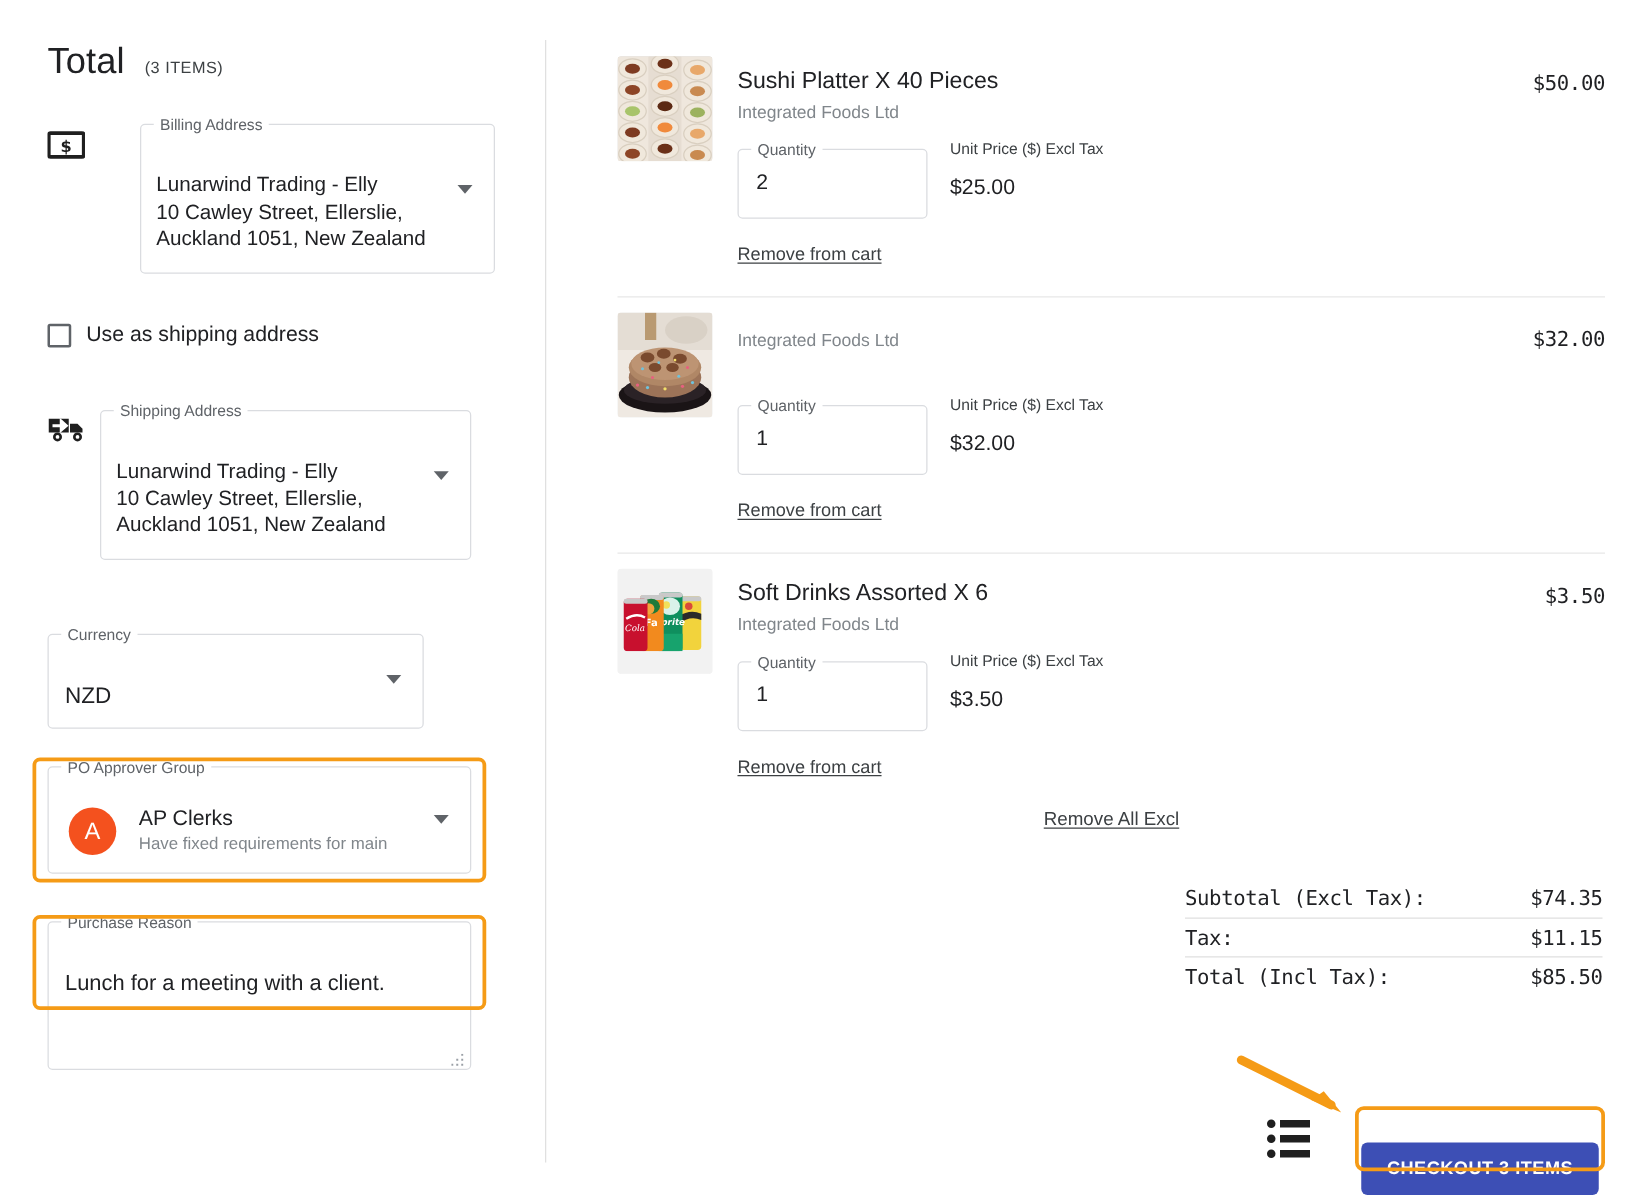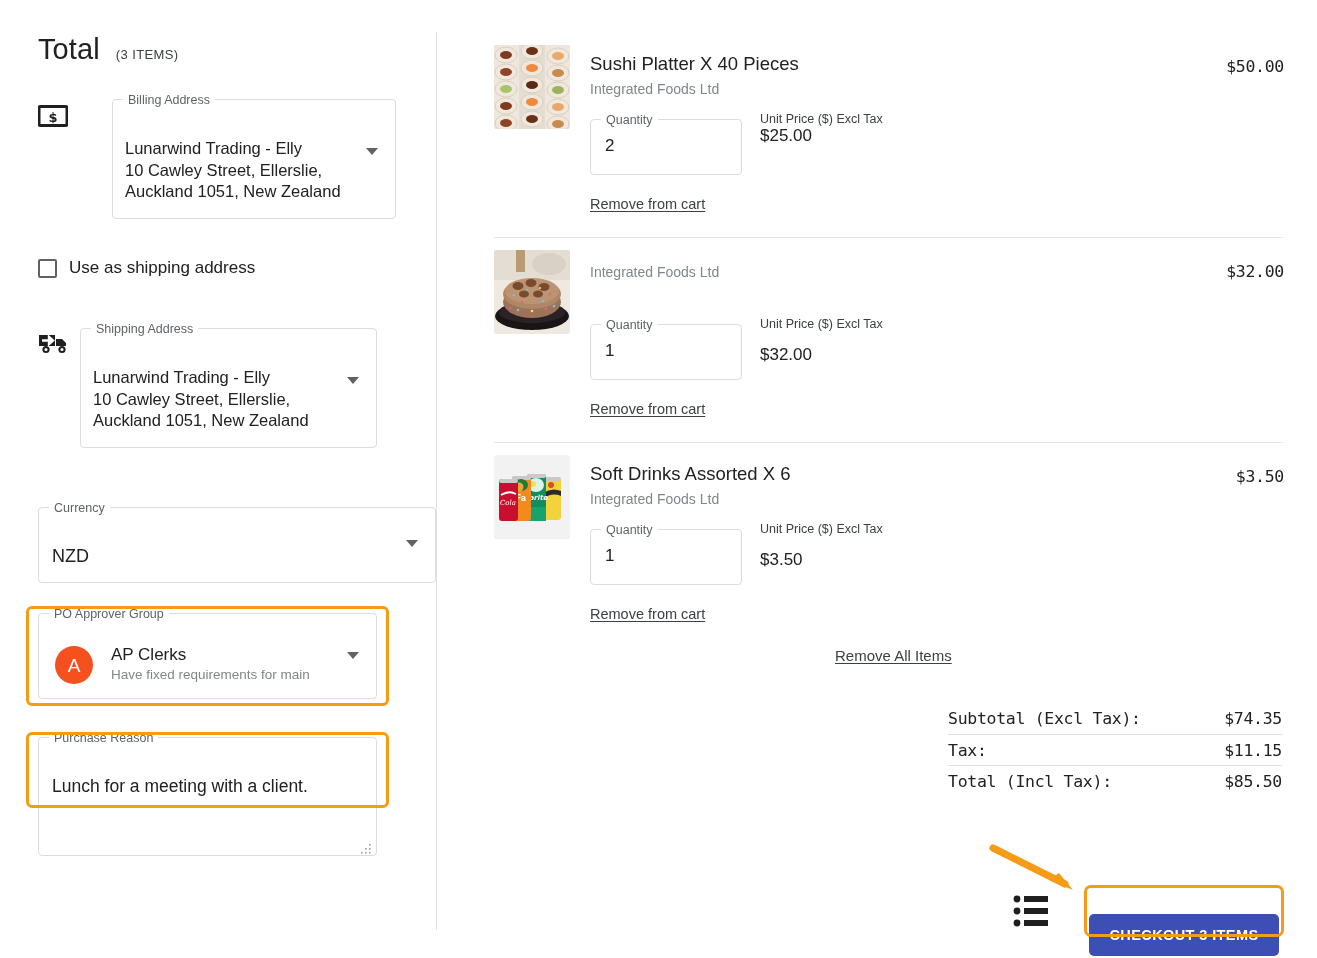--- a/index.html
+++ b/index.html
@@ -187,21 +187,21 @@
     <div class="field" style="left:80px; top:328px; width:297px; height:120px;">
       <span class="legend">Shipping Address</span>
       <div class="field-value" style="position:absolute; left:12px; top:38px; width:240px;">
         <div>Lunarwind Trading - Elly</div>
         <div>10 Cawley Street, Ellerslie,</div>
         <div>Auckland 1051, New Zealand</div>
       </div>
       <span class="caret" style="right:17px; top:48px;"></span>
     </div>
 
-    <div class="field" style="left:38px; top:507px; width:398px; height:76px;">
+    <div class="field" style="left:38px; top:507px; width:301px; height:76px;">
       <span class="legend">Currency</span>
       <div class="field-value" style="position:absolute; left:13px; top:38px; font-size:18px;">NZD</div>
       <span class="caret" style="right:17px; top:32px;"></span>
     </div>
 
     <div class="field" style="left:38px; top:613px; width:339px; height:86px;">
       <span class="legend">PO Approver Group</span>
       <div class="avatar" style="position:absolute; left:16px; top:32px;">
         <span>A</span>
       </div>
@@ -284,21 +284,21 @@
         <div class="item-vendor">Integrated Foods Ltd</div>
       </div>
       <div class="item-total">$50.00</div>
 
       <div class="qty-field" style="left:96px; top:74px;">
         <span class="legend">Quantity</span>
         <span class="qty-val">2</span>
       </div>
       <div style="position:absolute; left:266px; top:67px;">
         <div class="unit-label">Unit Price ($) Excl Tax</div>
-        <div class="unit-val" style="">$25.00</div>
+        <div class="unit-val" style="margin-top:14px;">$25.00</div>
       </div>
       <div class="remove-link" style="position:absolute; left:96px; top:151px;">Remove from cart</div>
     </div>
     <div class="item-sep" style="top:237px;"></div>
 
     <div class="item" style="top:250px;">
       <div class="thumb">
         <svg width="76" height="84" viewBox="0 0 76 84">
           <rect width="76" height="84" fill="#efe9e2"></rect>
           <rect x="0" y="0" width="76" height="30" fill="#e4ddd4"></rect>
@@ -388,21 +388,21 @@
         <span class="legend">Quantity</span>
         <span class="qty-val">1</span>
       </div>
       <div style="position:absolute; left:266px; top:67px;">
         <div class="unit-label">Unit Price ($) Excl Tax</div>
         <div class="unit-val" style="margin-top:14px;">$3.50</div>
       </div>
       <div class="remove-link" style="position:absolute; left:96px; top:151px;">Remove from cart</div>
     </div>
 
-    <div class="remove-all" style="left:399px; top:647px;">Remove All Items</div>
+    <div class="remove-all" style="left:399px; top:647px;">Remove All Excl</div>
 
     <div class="totals" style="left:512px; top:703px; width:334px;">
       <div class="trow">
         <span class="tlabel">Subtotal (Excl Tax):</span>
         <span class="tval">$74.35</span>
       </div>
       <div class="trow">
         <span class="tlabel">Tax:</span>
         <span class="tval">$11.15</span>
       </div>

